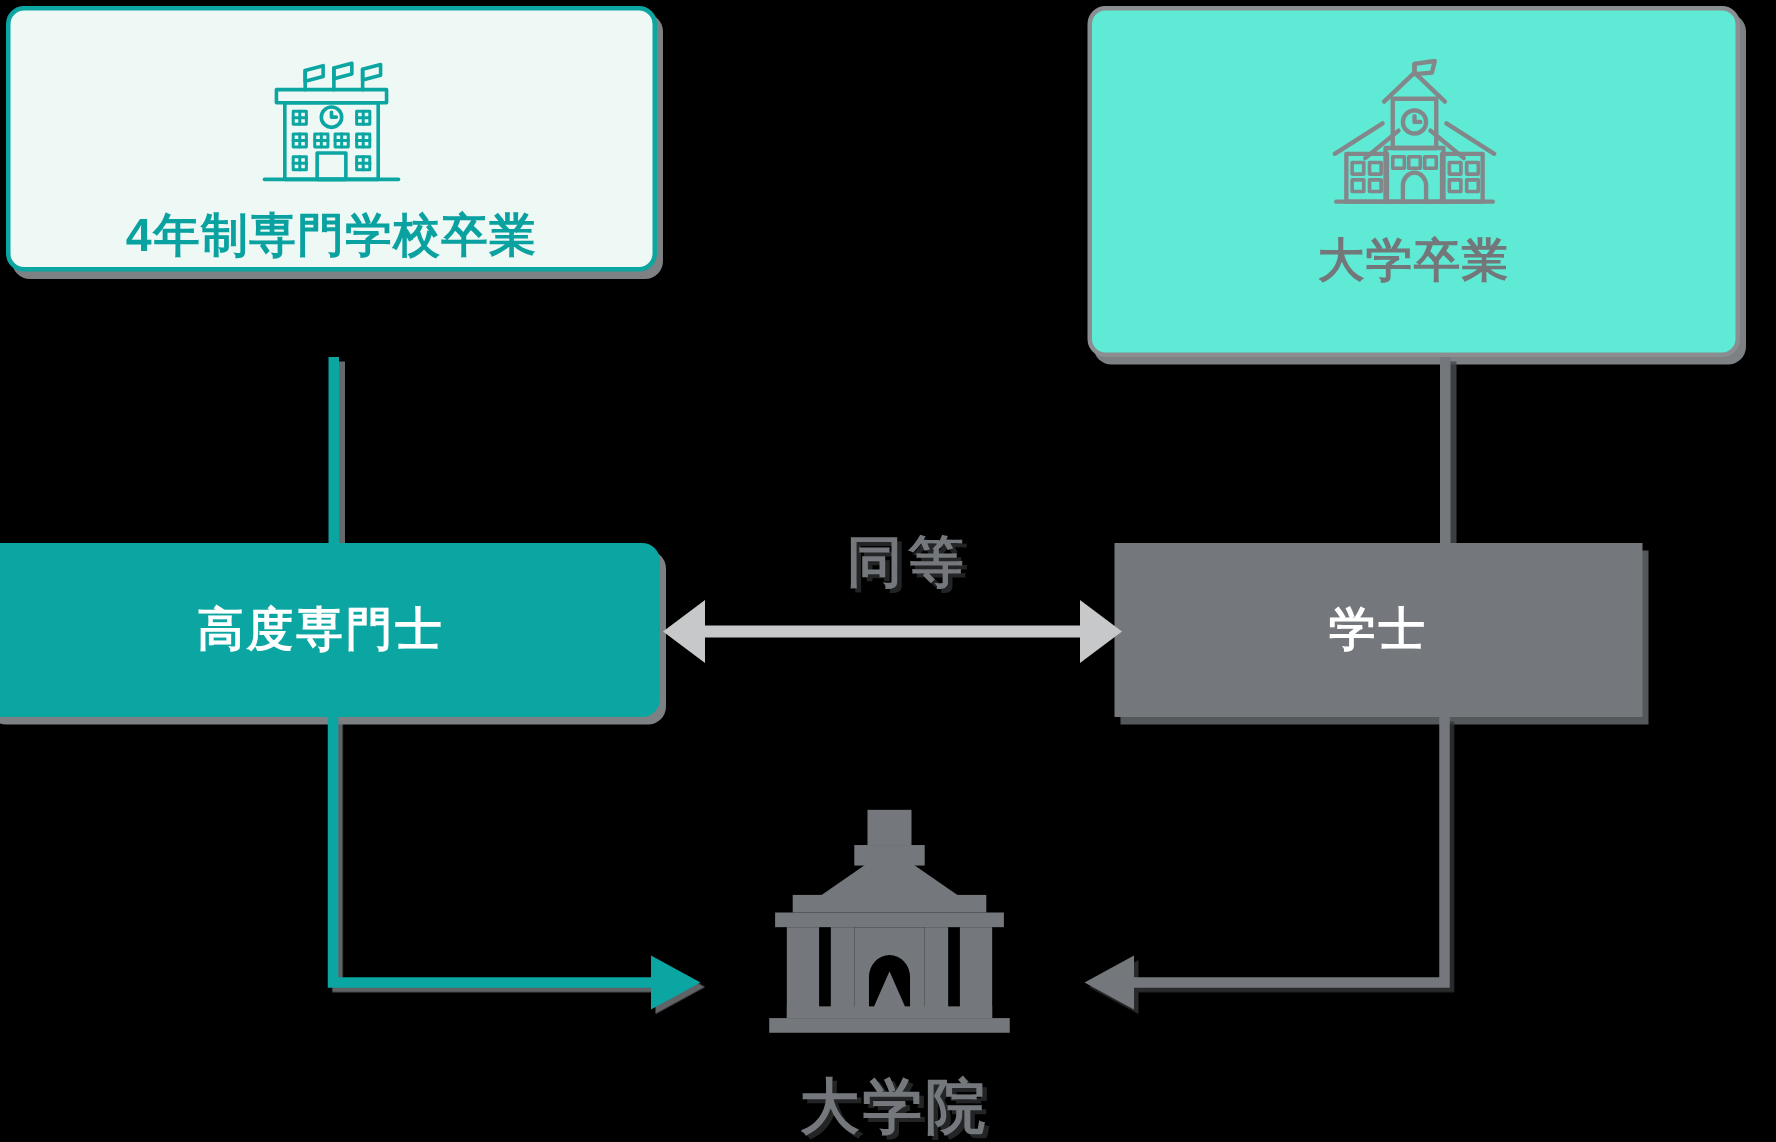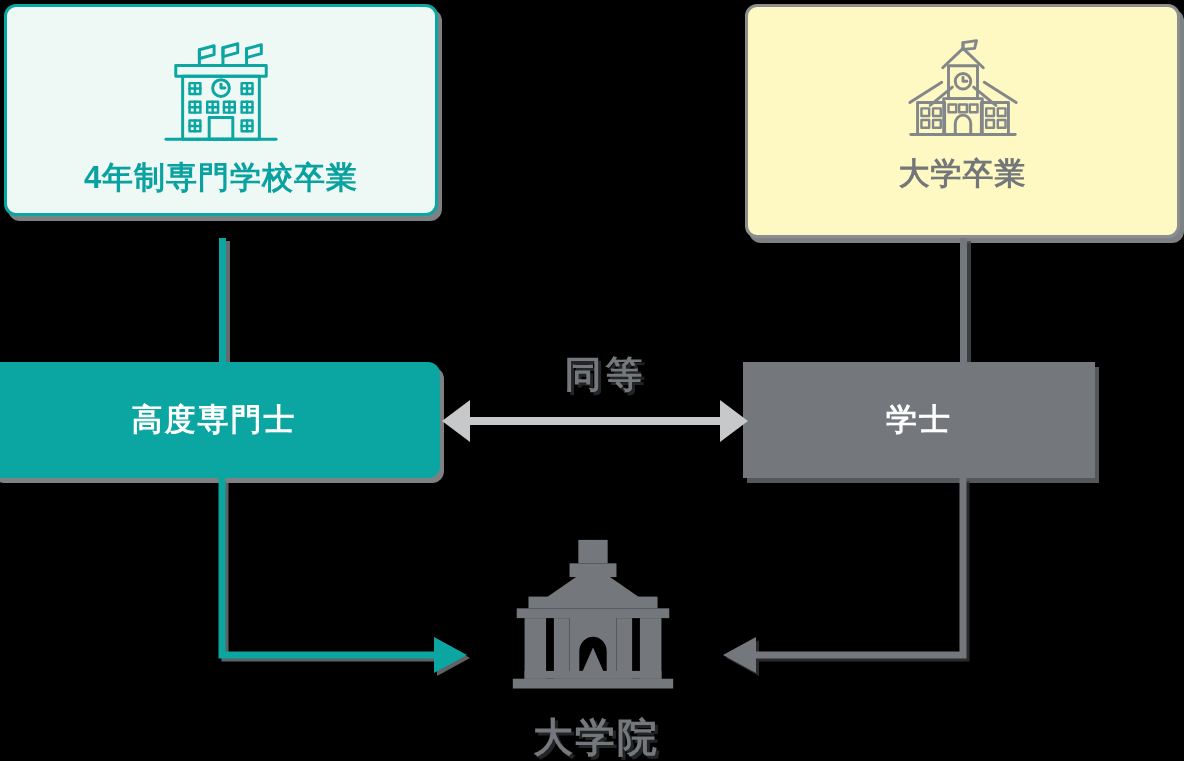--- a/index.html
+++ b/index.html
@@ -1,22 +1,22 @@
 <!DOCTYPE html>
 <html><head>
 <meta charset="utf-8">
 <style>
   html,body{margin:0;padding:0;background:#000;}
   .stage{position:relative;width:1184px;height:761px;background:#000;overflow:hidden;
          font-family:"Liberation Sans","DejaVu Sans",sans-serif;font-weight:700;}
   .box{position:absolute;display:flex;flex-direction:column;align-items:center;
        border-radius:12px;box-sizing:border-box;}
-  .box-left{left:4px;top:4px;width:434px;height:212px;background:#eef8f5;
+  .box-left{left:4px;top:4px;width:434px;height:177px;background:#eef8f5;
             border:3px solid #0ba5a2;box-shadow:4px 5px 0 #7d8184;}
-  .box-right{left:745px;top:4px;width:435px;height:234px;background:#fef9c3;
+  .box-right{left:725px;top:4px;width:435px;height:234px;background:#5eead4;
              border:3px solid #8b8e91;box-shadow:4px 5px 0 #7d8184;}
   .box-icon{margin-top:32px;}
   .box-label{margin-top:14px;font-size:31px;letter-spacing:1px;}
   .box-left .box-label{color:#0aa2a0;}
   .box-right .box-label{color:#737779;}
   .vline{position:absolute;width:7px;height:124px;top:238px;}
   .vline-teal{left:219px;background:#0ba5a2;box-shadow:4px 3px 0 rgba(120,124,127,.85);}
   .vline-gray{left:960px;background:#74787c;box-shadow:4px 3px 0 rgba(70,74,77,.85);}
   .bar{position:absolute;top:362px;height:116px;display:flex;align-items:center;
        justify-content:center;color:#fff;font-size:31px;letter-spacing:2px;}

